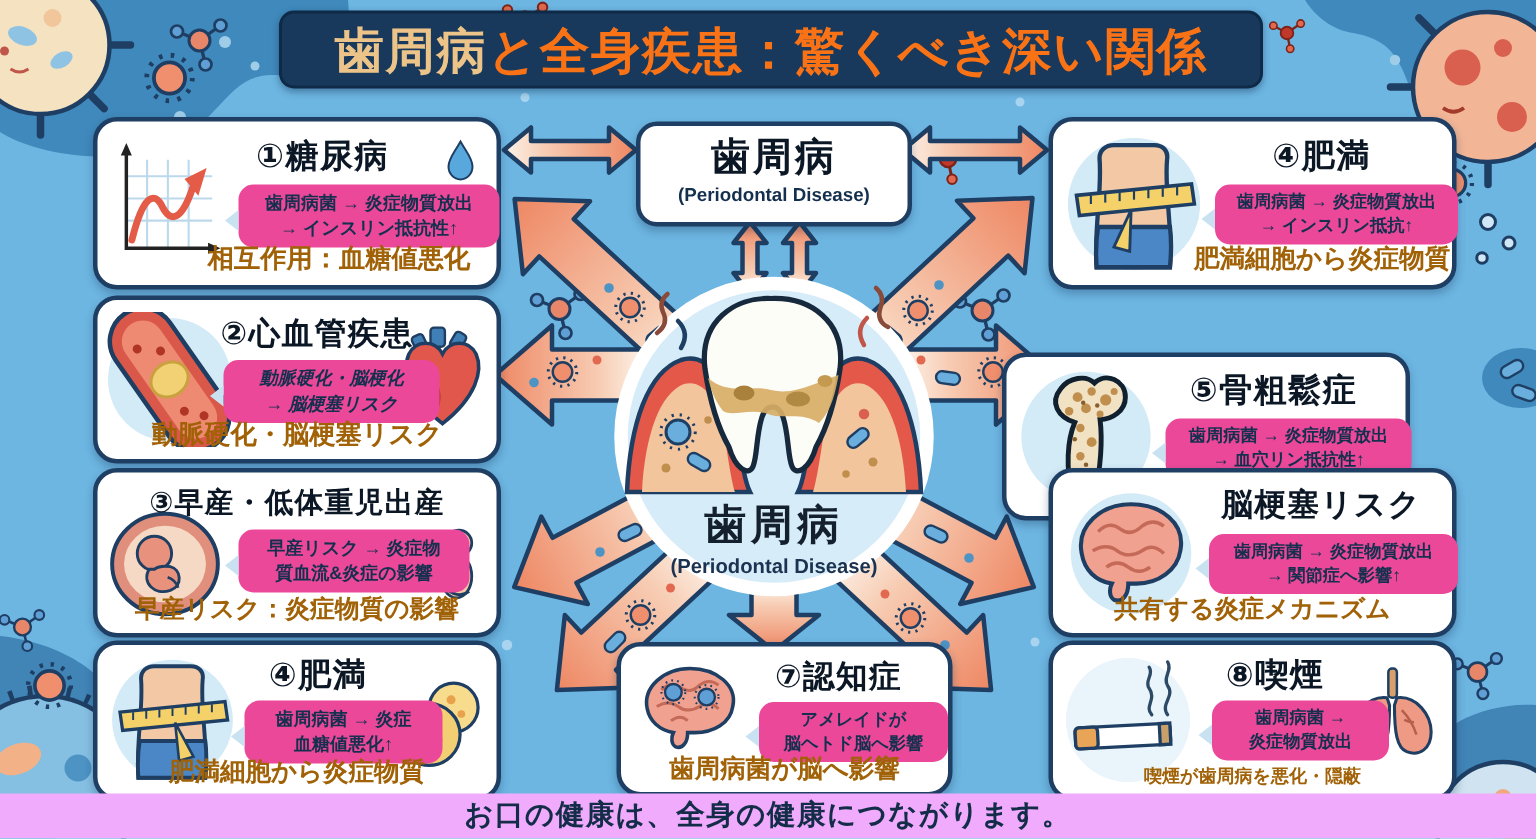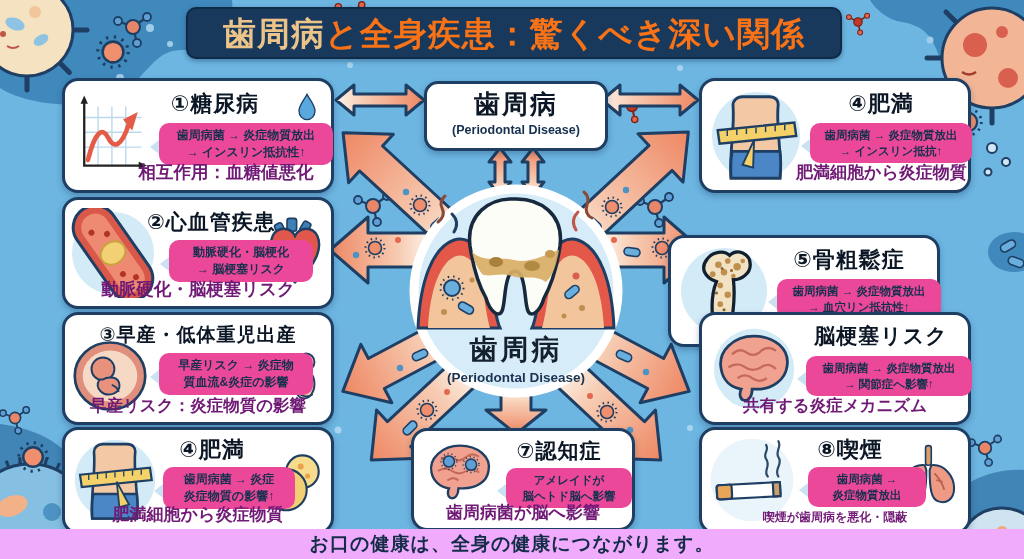--- a/index.html
+++ b/index.html
@@ -12,21 +12,21 @@
   .banner span{font-size:33px;font-weight:900;letter-spacing:1px;line-height:1;}
   .banner .hl{color:#ecc489;}
   .banner .rest{color:#f97316;}
   .dbox{position:absolute;background:#ffffff;border:3px solid #1e3f63;border-radius:16px;
         box-shadow:0 3px 6px rgba(12,42,80,.3);}
   .db-title{position:absolute;text-align:center;font-weight:900;color:#0c1726;letter-spacing:1px;white-space:nowrap;}
   .db-bubble{position:absolute;background:#ec4899;border-radius:10px;padding:4px 7px;
              font-weight:bold;color:#14304e;white-space:pre-line;line-height:1.4;text-align:center;}
   .db-bubble::before{content:"";position:absolute;left:-9px;top:40%;border:7px solid transparent;
              border-right:9px solid #c9e2f2;border-left:0;}
-  .db-summary{position:absolute;text-align:center;font-weight:900;color:#701a75;white-space:nowrap;}
+  .db-summary{position:absolute;text-align:center;font-weight:900;color:#a16207;white-space:nowrap;}
   .ibx{position:absolute;}
   .topbox{position:absolute;left:424px;top:81px;width:178px;height:64px;background:#fff;
           border:3px solid #1e3f63;border-radius:14px;text-align:center;box-shadow:0 3px 6px rgba(12,42,80,.3);}
   .topbox .ja{font-size:26px;font-weight:900;color:#0c1726;margin-top:3px;letter-spacing:2px;}
   .topbox .en{font-size:12.5px;font-weight:800;color:#14304e;margin-top:1px;}
   .circlelabel{position:absolute;left:421px;top:331px;width:190px;text-align:center;}
   .circlelabel .ja{font-size:28px;font-weight:900;color:#15202e;letter-spacing:3px;}
   .circlelabel .en{font-size:13.5px;font-weight:800;color:#1b3350;margin-top:1px;}
   .footer{position:absolute;left:0;bottom:0;width:1024px;height:30px;background:#f0abfc;
           text-align:center;line-height:30px;font-size:19px;font-weight:900;color:#132c47;letter-spacing:1px;}
@@ -281,21 +281,21 @@
     </g>
   </svg>
   <svg class="ibx" style="right:4px;top:16px;" width="64" height="72" viewBox="0 0 80 88">
     <rect x="30" y="2" width="12" height="16" rx="3" fill="#3f7fb5" stroke="#1e3f63" stroke-width="2"></rect>
     <rect x="48" y="6" width="10" height="14" rx="3" transform="rotate(30 53 13)" fill="#3f7fb5" stroke="#1e3f63" stroke-width="2"></rect>
     <rect x="16" y="8" width="10" height="14" rx="3" transform="rotate(-25 21 15)" fill="#3f7fb5" stroke="#1e3f63" stroke-width="2"></rect>
     <path d="M40,82 C12,60 6,38 12,24 C18,12 34,12 40,24 C46,12 62,12 68,24 C74,38 68,60 40,82 Z" fill="#e2574c" stroke="#1e3f63" stroke-width="3"></path>
     <path d="M30,40 q10,14 6,28" stroke="#b03527" stroke-width="2.5" fill="none"></path>
   </svg>
   <div class="db-title" style="left:82px;right:60px;top:8px;font-size:21px;">②心血管疾患</div>
-  <div class="db-bubble" style="left:104px;top:40px;width:130px;font-size:12px;">動脈硬化・脳梗化
+  <div class="db-bubble" style="left:84px;top:40px;width:130px;font-size:12px;font-style:italic;">動脈硬化・脳梗化
 → 脳梗塞リスク</div>
   <div class="db-summary" style="left:4px;right:4px;bottom:5px;font-size:17.5px;">動脈硬化・脳梗塞リスク</div>
 </div>
 
 <div class="dbox" style="left:62px;top:312px;width:266px;height:107px;">
   <svg class="ibx" style="left:8px;top:24px;" width="74" height="74" viewBox="0 0 84 84">
     <ellipse cx="42" cy="42" rx="40" ry="38" fill="#e08f7c" stroke="#1e3f63" stroke-width="3"></ellipse>
     <ellipse cx="42" cy="42" rx="31" ry="29" fill="#f6d9c4"></ellipse>
     <circle cx="34" cy="34" r="13" fill="#e8927e" stroke="#1e3f63" stroke-width="2.2"></circle>
     <path d="M30,46 C24,56 34,66 46,62 C56,58 54,46 46,44 Q38,43 34,46 Z" fill="#e8927e" stroke="#1e3f63" stroke-width="2.2"></path>
@@ -333,21 +333,21 @@
     <circle cx="46" cy="23" r="19" fill="#f6dc8c" stroke="#1e3f63" stroke-width="2.5"></circle>
     <circle cx="27" cy="44" r="24" fill="#f3cf74" stroke="#1e3f63" stroke-width="2.5"></circle>
     <circle cx="20" cy="38" r="4" fill="#e8a24b"></circle>
         <circle cx="34" cy="48" r="3.5" fill="#e8a24b"></circle>
     <circle cx="25" cy="55" r="3" fill="#e8a24b"></circle>
         <circle cx="44" cy="17" r="3.5" fill="#e8a24b"></circle>
     <circle cx="52" cy="28" r="3" fill="#e8a24b"></circle>
   </svg>
   <div class="db-title" style="left:84px;right:56px;top:5px;font-size:22px;">④肥満</div>
   <div class="db-bubble" style="left:98px;top:37px;width:118px;font-size:12px;">歯周病菌 → 炎症
-炎症物質の影響↑</div>
+血糖値悪化↑</div>
   <div class="db-summary" style="left:4px;right:4px;bottom:5px;font-size:17px;">肥満細胞から炎症物質</div>
 </div>
 
 <div class="dbox" style="left:699px;top:78px;width:266px;height:109px;">
   <svg class="ibx" style="left:8px;top:9px;" width="92" height="92" viewBox="0 0 96 96">
     <circle cx="48" cy="48" r="46" fill="#d3eaf7"></circle>
     <path d="M22,92 C20,64 26,40 24,16 C24,11 28,7 34,7 L62,7 C68,7 72,11 71,17 C69,40 75,64 73,92 Z" fill="#f2c9a4" stroke="#1e3f63" stroke-width="3"></path>
     <path d="M22,92 C21,78 22,70 23,64 L73,64 C74,72 74,82 73,92 Z" fill="#4b87c6" stroke="#1e3f63" stroke-width="3"></path>
     <path d="M8,42 L88,34 L90,48 L10,56 Z" fill="#f4d269" stroke="#1e3f63" stroke-width="2.5"></path>
     <g stroke="#1e3f63" stroke-width="1.5">

